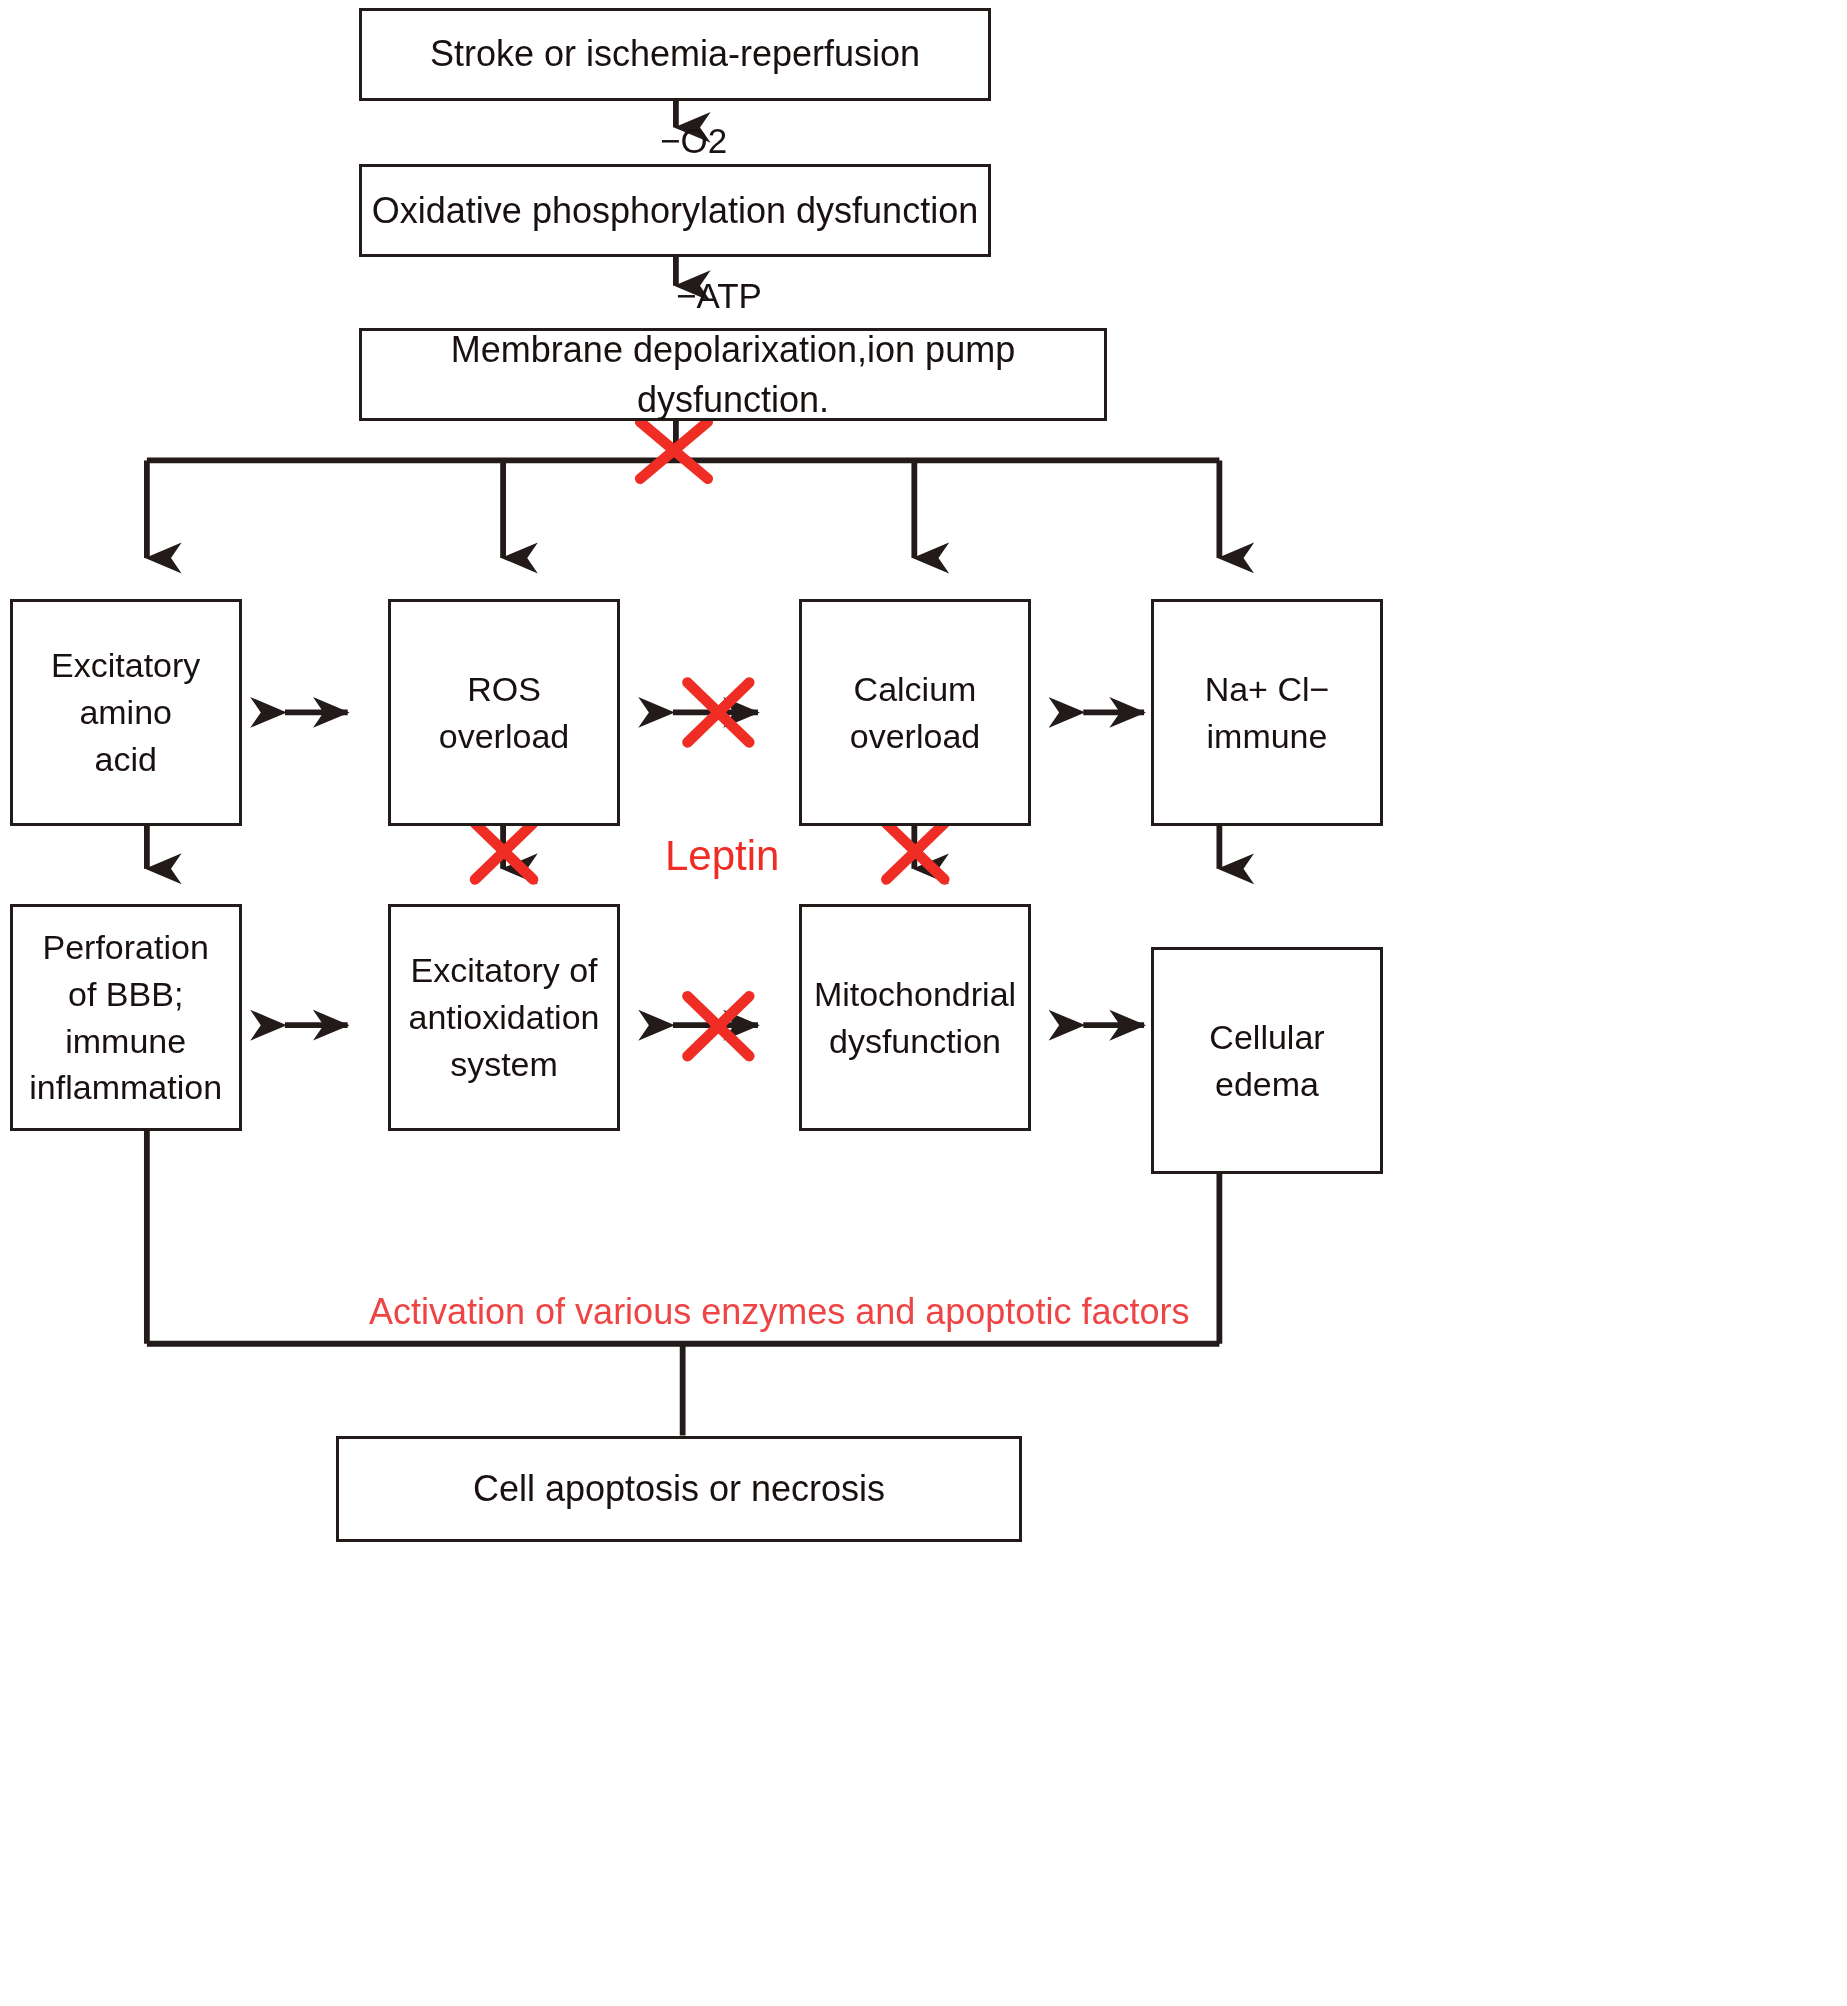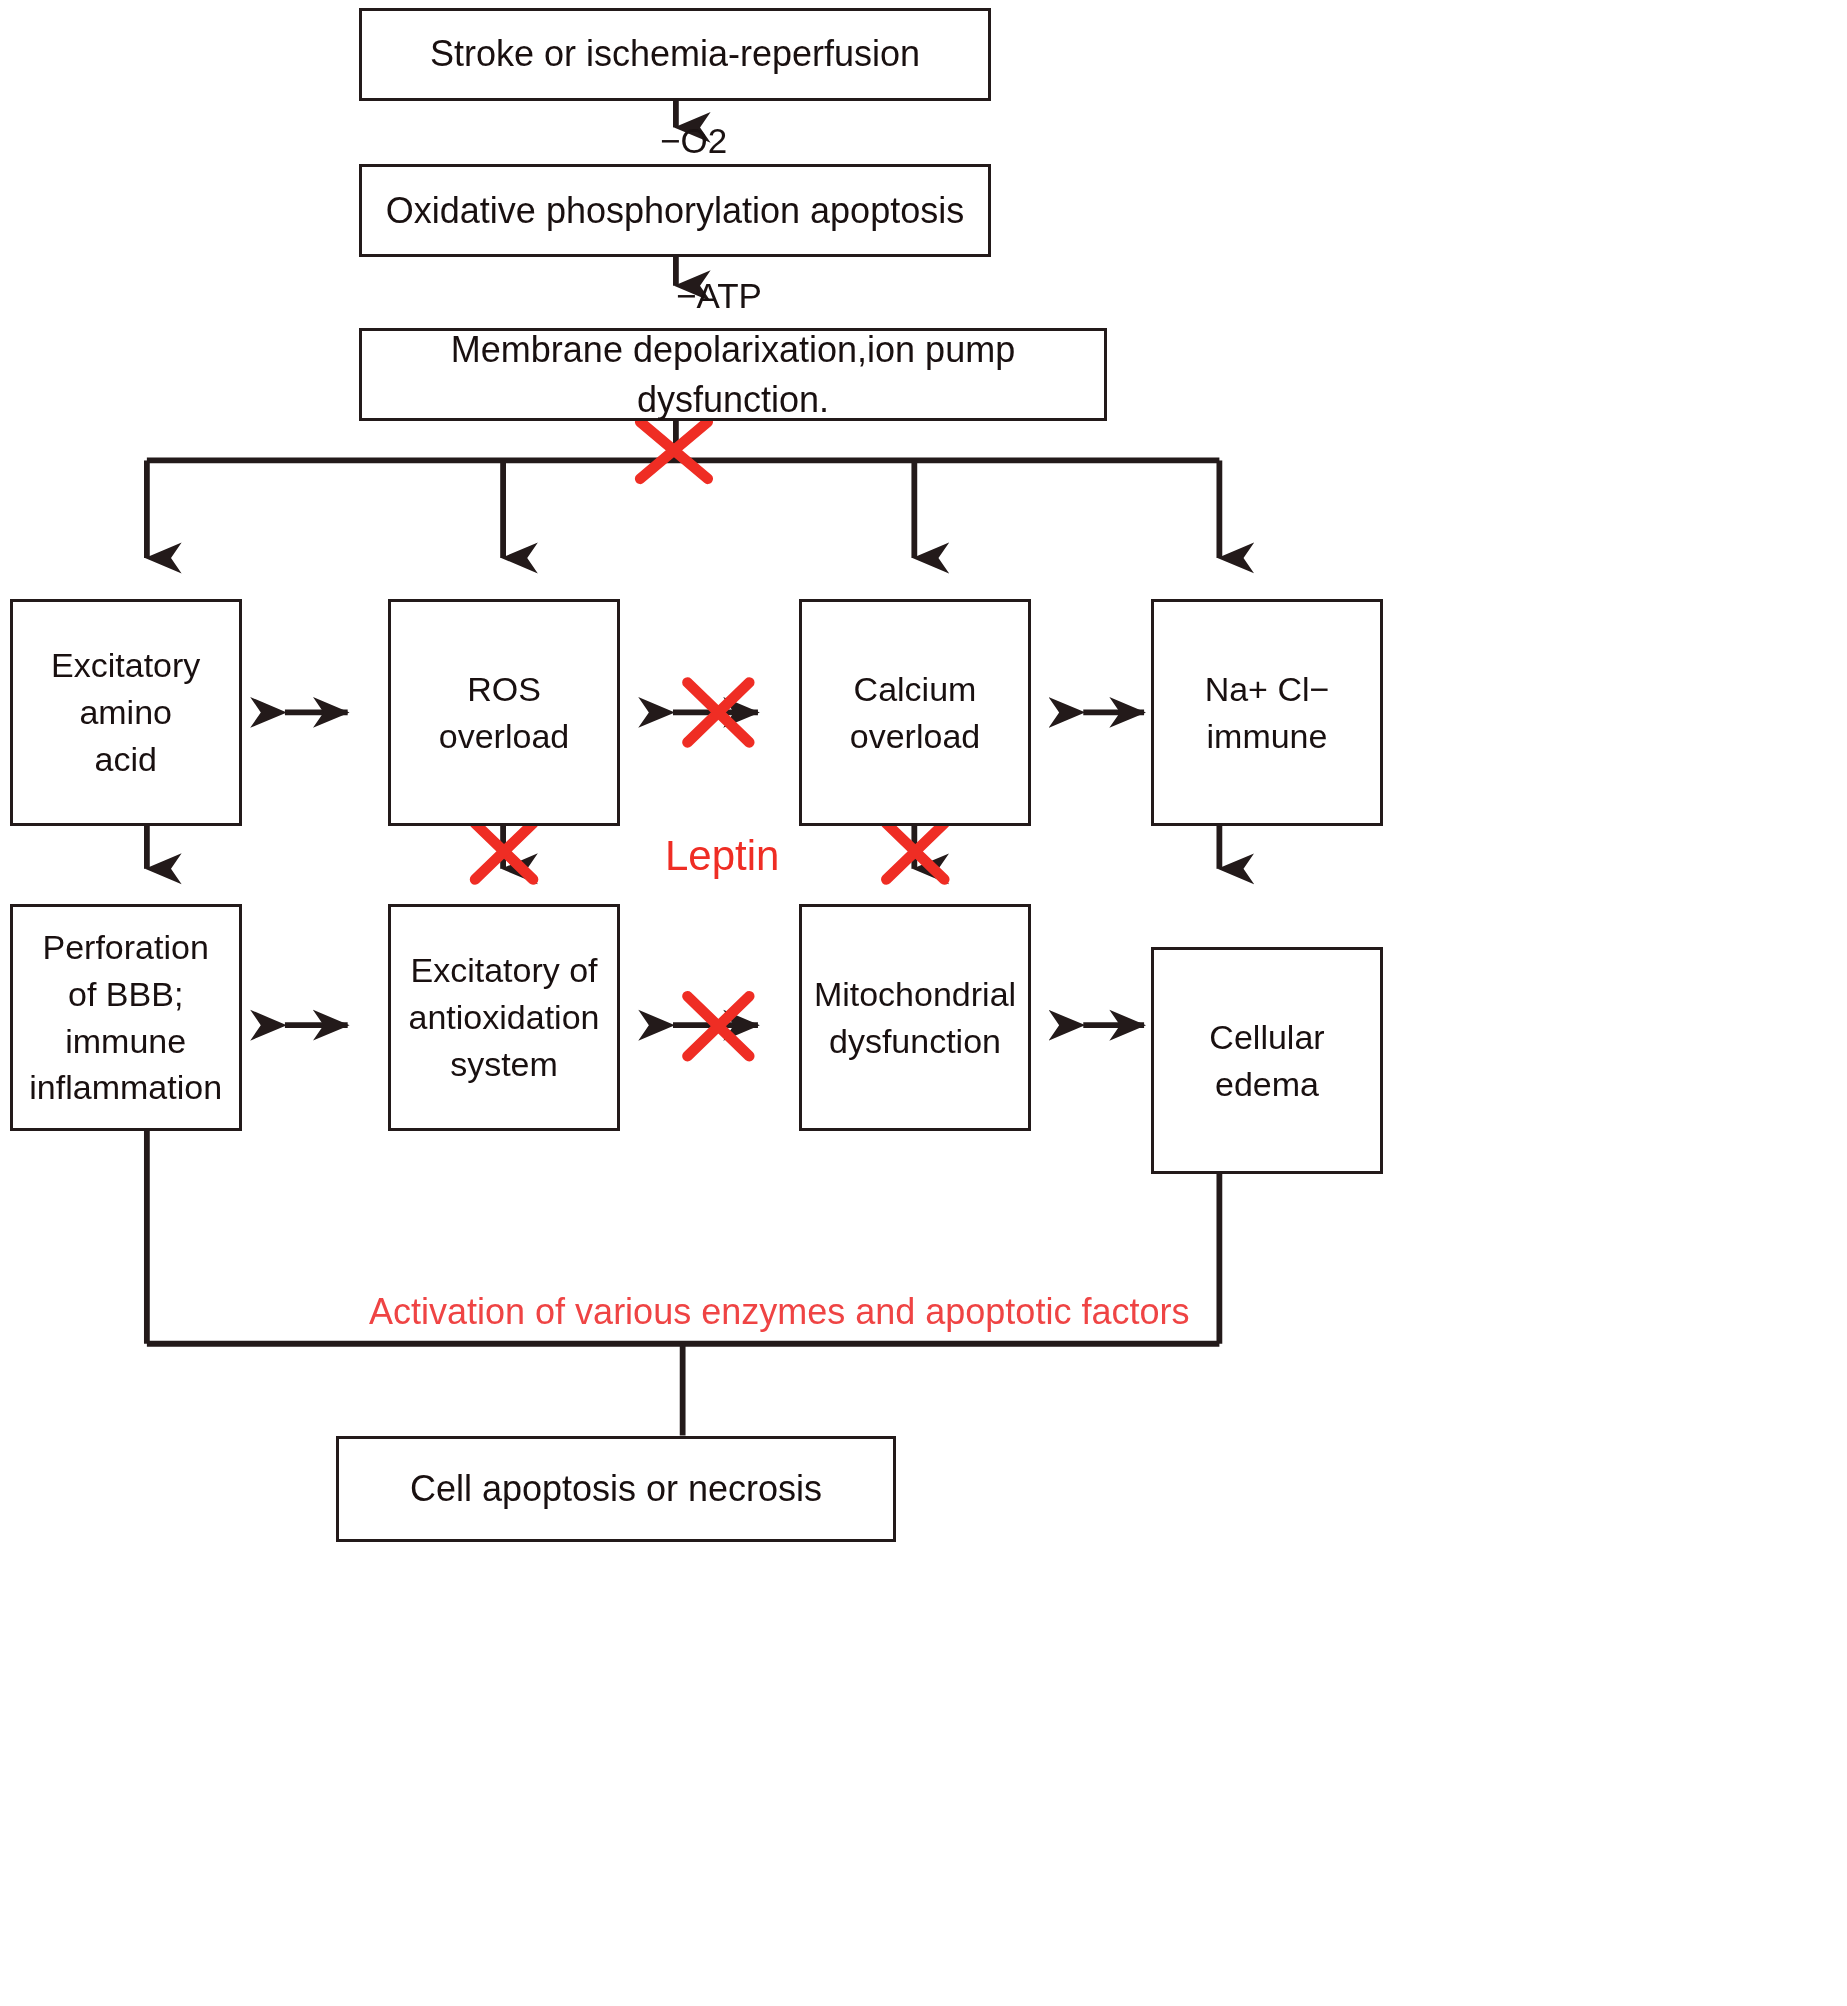--- a/index.html
+++ b/index.html
@@ -135,21 +135,21 @@
         <line x1="776" y1="1032" x2="712" y2="1094"></line>
       </g>
     </g>
   </svg>
 
   <div class="node node-wide" style="left:359px; top:7.7px; width:632px; height:93px;">
     <span>Stroke or ischemia-reperfusion</span>
   </div>
 
   <div class="node node-wide" style="left:359px; top:164px; width:632px; height:93px;">
-    <span>Oxidative phosphorylation apoptosis</span>
+    <span>Oxidative phosphorylation dysfunction</span>
   </div>
 
   <div class="node node-wide" style="left:359px; top:328px; width:748px; height:93px;">
     <span>Membrane depolarixation,ion pump dysfunction.</span>
   </div>
 
   <div class="node node-cell" style="left:9.7px; top:599px; width:232px; height:227px;">
     <span>Excitatory
 amino
 acid</span>
@@ -188,21 +188,21 @@
 dysfunction</span>
   </div>
 
   <div class="node node-cell" style="left:1151px; top:904px; width:232px; height:227px;margin-top:43px;">
     <span>Cellular
 edema</span>
   </div>
 
   <div class="band-label" style="left:369px; top:1291px;">Activation of various enzymes and apoptotic factors</div>
 
-  <div class="node node-wide" style="left:336px; top:1436px; width:560px; height:106px;justify-content:center;">
+  <div class="node node-wide" style="left:336px; top:1436px; width:686px; height:106px;justify-content:center;">
     <span>Cell  apoptosis or necrosis</span>
   </div>
 
   <div class="edge-label" style="left:660px; top:121px;">−O2</div>
 
   <div class="edge-label" style="left:676px; top:276px;">−ATP</div>
 
   <div class="leptin-label" style="left:665px; top:832px;">Leptin</div>
 
 </div>

